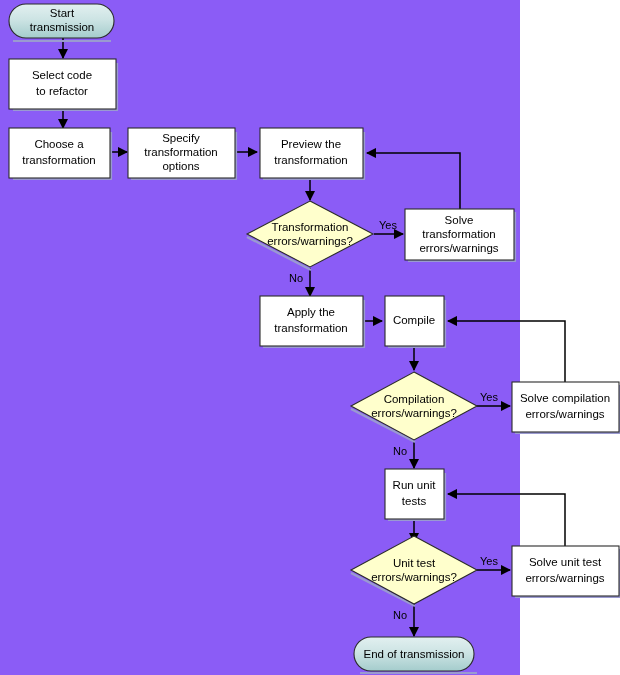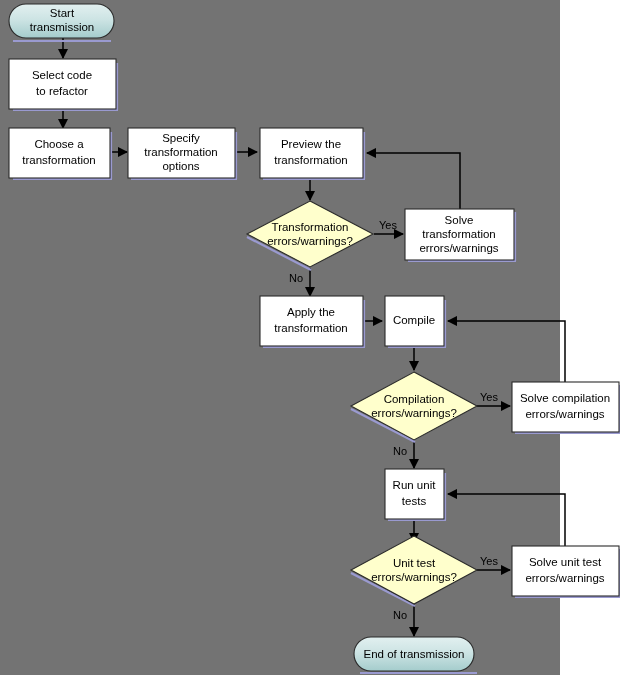--- a/index.html
+++ b/index.html
@@ -8,23 +8,23 @@
     background: #ffffff;
   }
   body {
     width: 620px;
     height: 675px;
     font-family: "Liberation Sans", sans-serif;
     overflow: hidden;
   }
   #flowchart-root {
     position: relative;
-    width: 560px;
+    width: 520px;
     height: 675px;
-    background: #737373;
+    background: #8b5cf6;
   }
   svg.chart {
     display: block;
     width: 620px;
     height: 675px;
   }
   .node-text {
     font-family: "Liberation Sans", sans-serif;
     font-size: 11.5px;
     fill: #000000;

